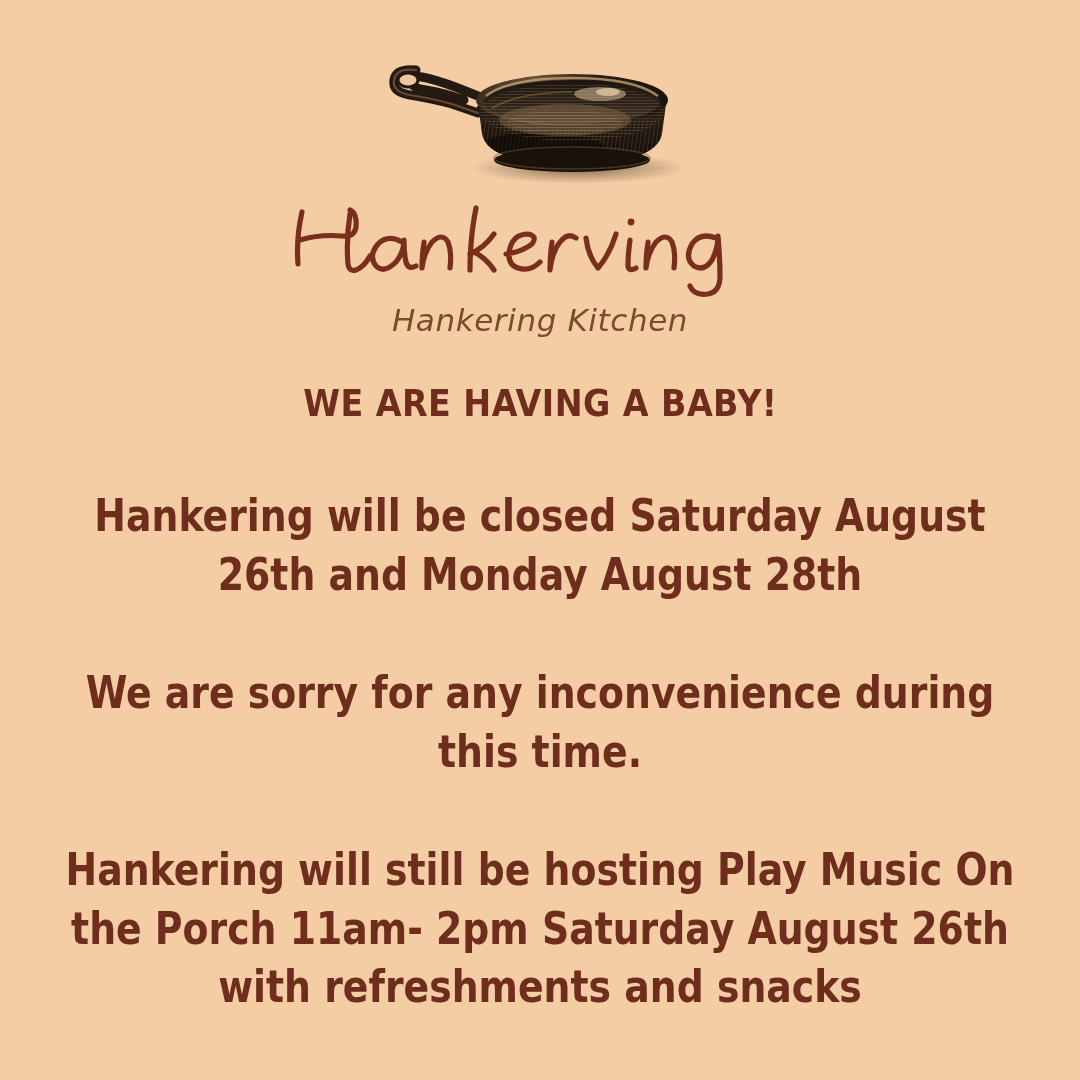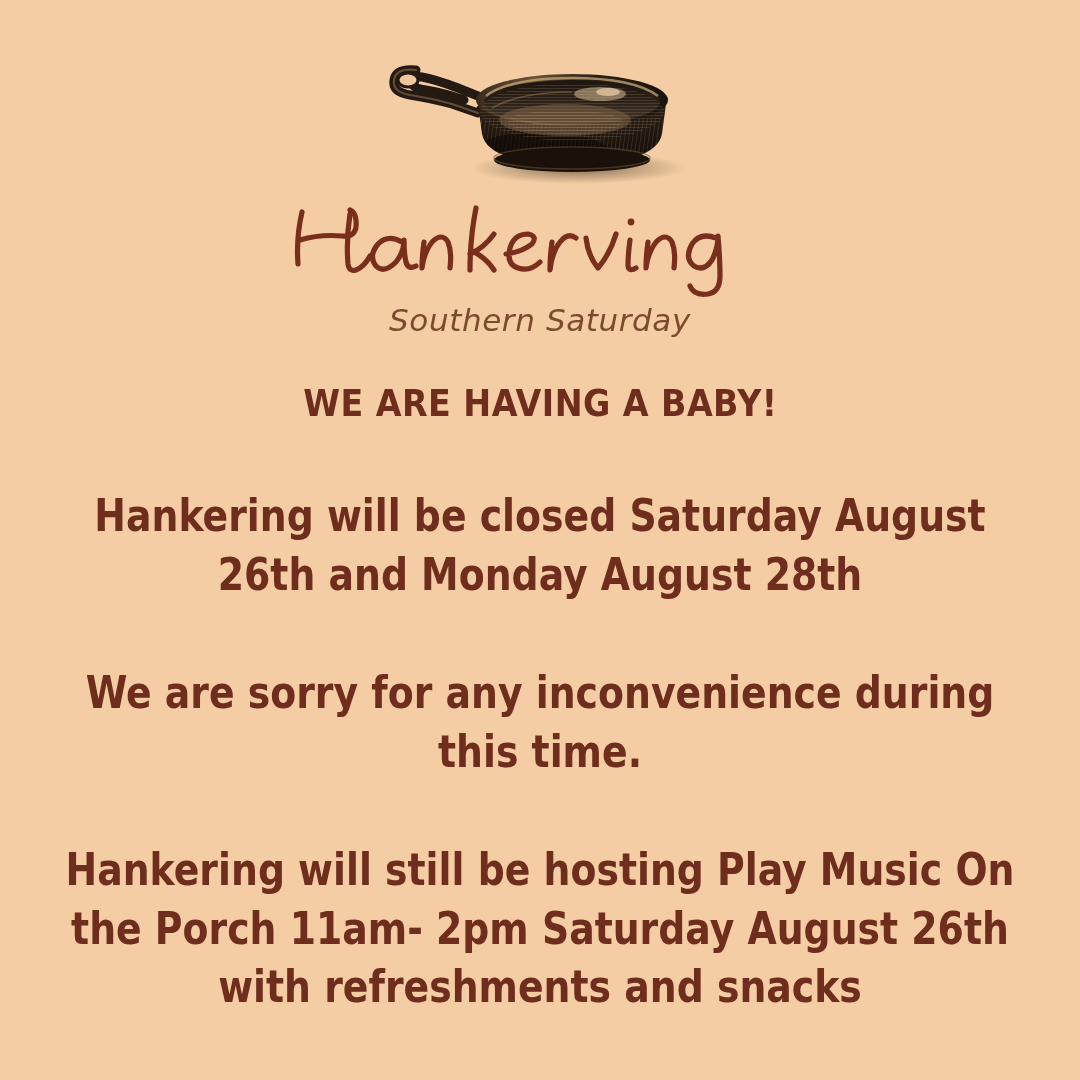--- a/index.html
+++ b/index.html
@@ -199,21 +199,21 @@
           <path d="M350 50 Q348 64 348 76 Q349 82 356 78"></path>
           <circle cx="351" cy="32" r="3.4" fill="#7a2e1c" stroke="none"></circle>
 
           <path d="M368 52 Q366 66 366 78 Q368 62 376 52 Q386 42 392 52 Q396 62 394 78"></path>
 
           <path d="M436 48 Q420 42 412 54 Q404 68 414 76 Q424 82 432 70 Q438 58 438 46 Q440 70 440 86 Q440 102 428 104 Q414 106 410 96"></path>
         </g>
       </svg>
     </div>
 
-    <div class="tagline">Southern Saturday</div>
+    <div class="tagline">Hankering Kitchen</div>
   </div>
 
   <div class="body-block">
     <div class="headline">WE ARE HAVING A BABY!</div>
     <div class="para p1">Hankering will be closed Saturday August 26th and Monday August 28th</div>
     <div class="para p2">We are sorry for any inconvenience during this time.</div>
     <div class="para p3">Hankering will still be hosting Play Music On the Porch 11am- 2pm Saturday August 26th with refreshments and snacks</div>
   </div>
 
 </div>

